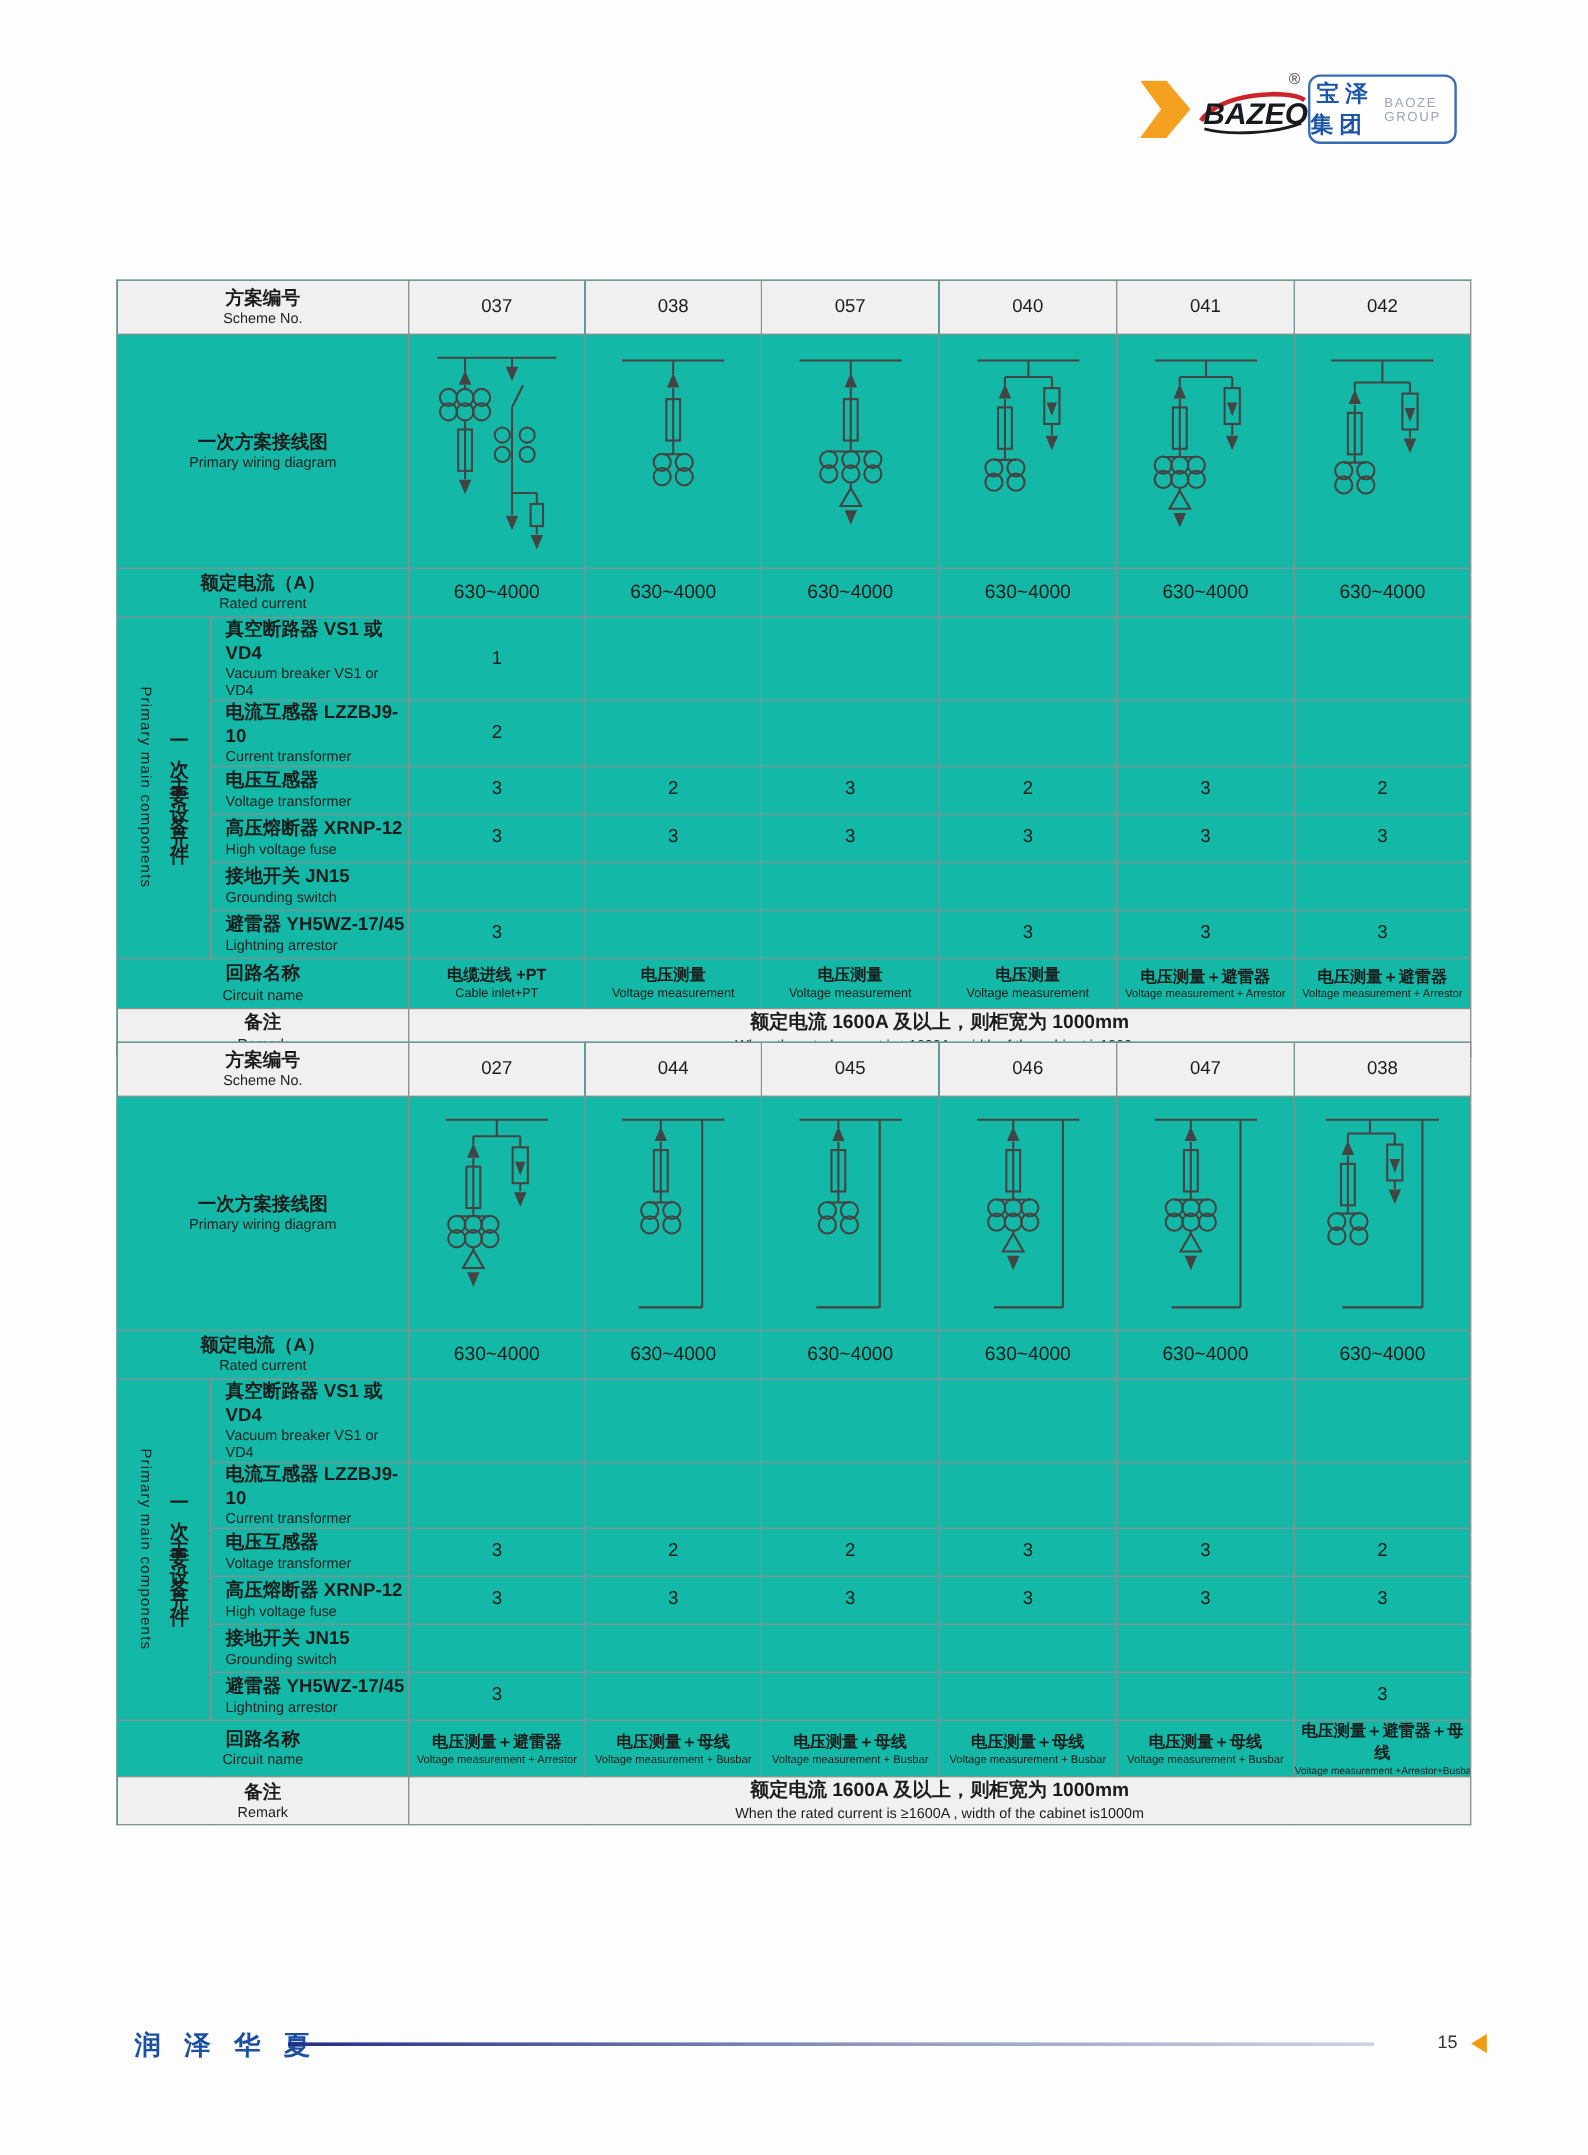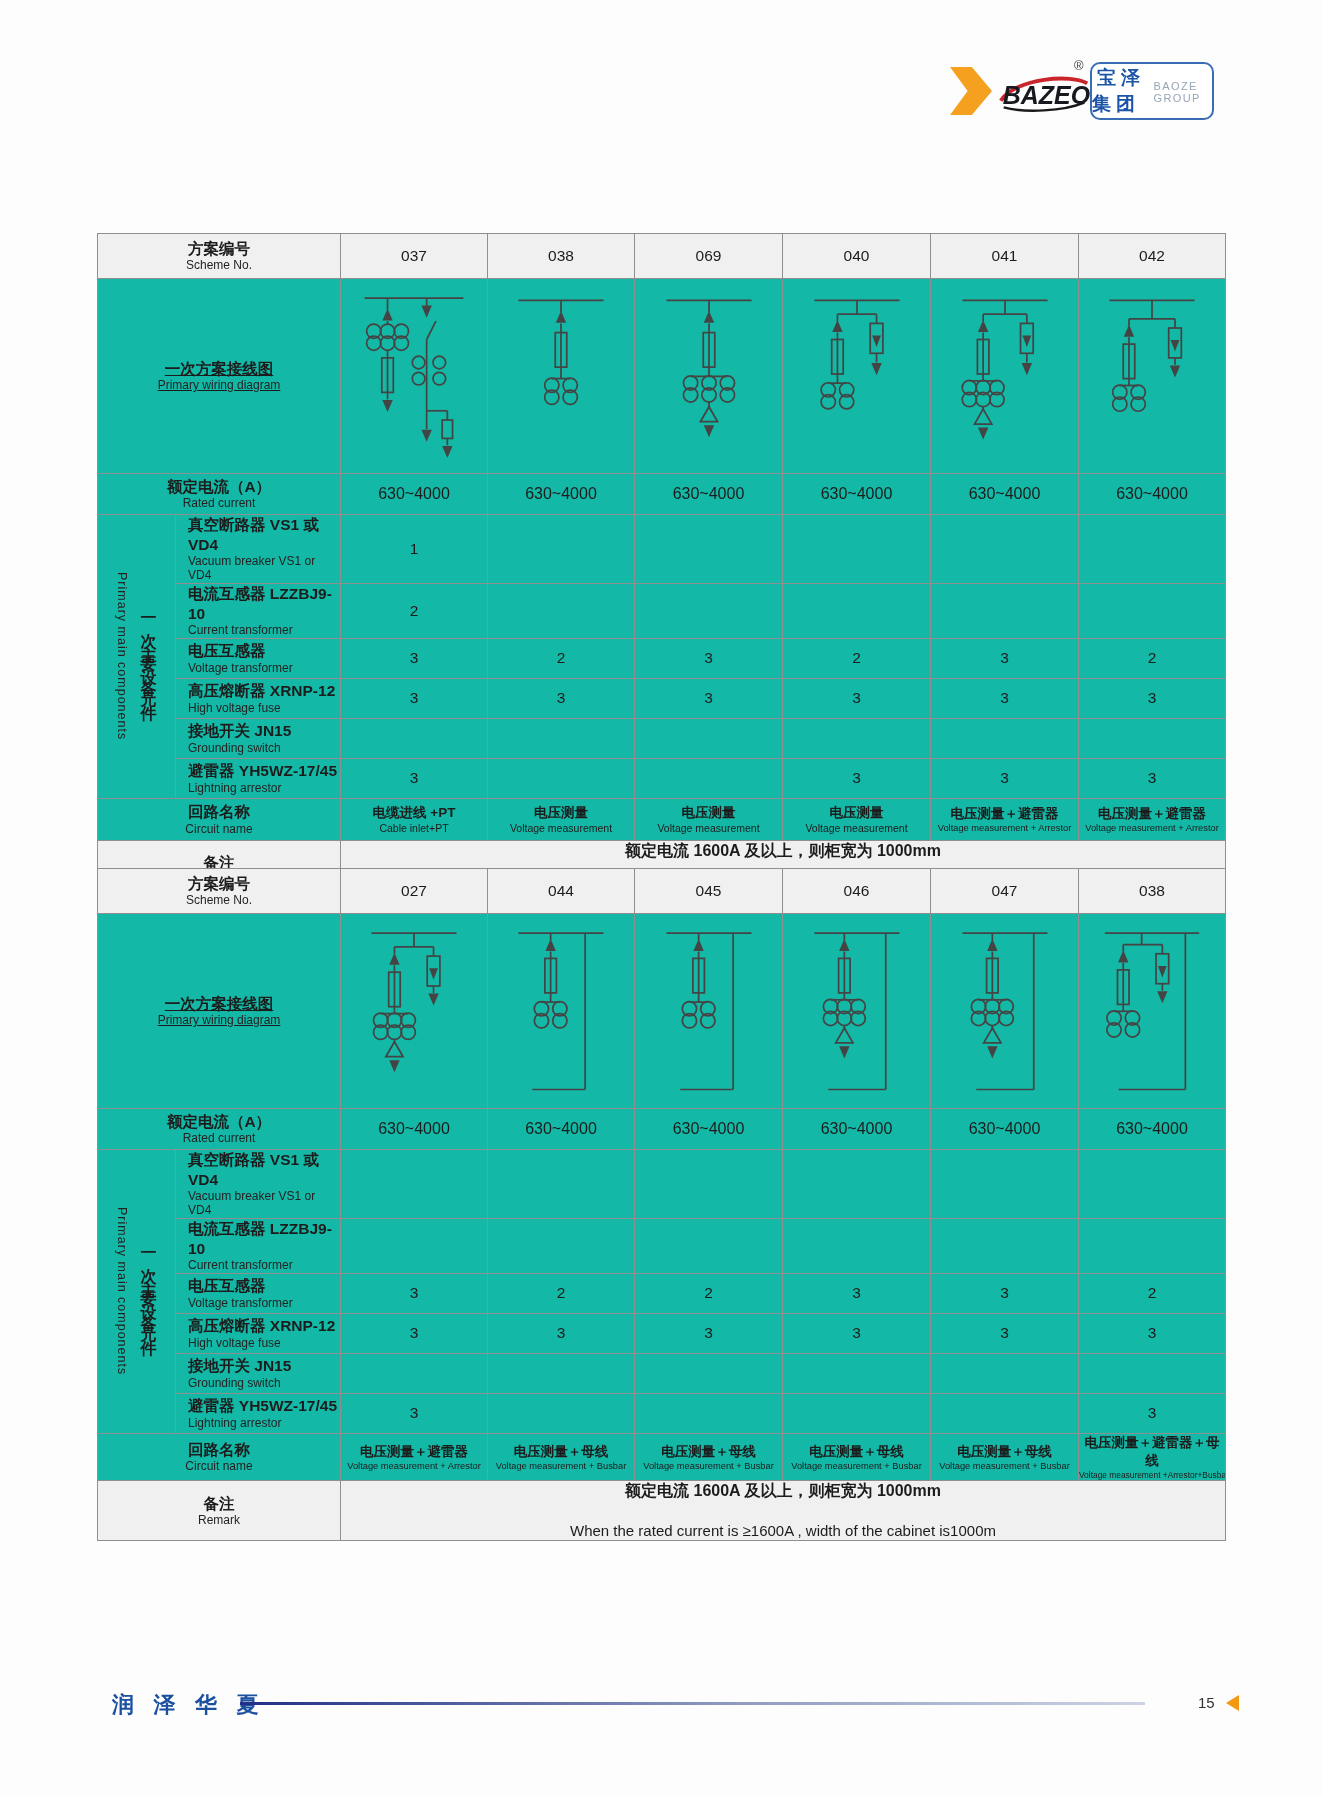--- a/index.html
+++ b/index.html
@@ -17,32 +17,32 @@
   .companybox{position:absolute;left:1090px;top:62px;width:120px;height:54px;border:2px solid #3a6cb5;
               border-radius:10px;display:flex;align-items:center;justify-content:center;background:#fff;}
   .company-cn{color:#1c55a8;font-weight:bold;font-size:19px;letter-spacing:5px;text-indent:5px;}
   .company-en{color:#97a5b4;font-size:11px;letter-spacing:1.4px;margin-top:1px;}
 
   
   table.spec{position:absolute;left:97px;border-collapse:collapse;table-layout:fixed;width:1128px;background:#14b8a6;}
   .t1{top:233px;} .t2{top:868px;}
   .spec td{border:1px solid #8f8f8f;text-align:center;vertical-align:middle;padding:0;overflow:hidden;}
   tr.r-scheme{height:45px;} tr.r-scheme td{background:#f0f0f1;}
-  tr.r-diagram{height:195px;text-decoration:underline;} tr.r-rated{height:41px;} tr.r-comp{height:40px;}
+  tr.r-diagram{height:195px;} tr.r-rated{height:41px;} tr.r-comp{height:40px;}
   tr.r-circ{height:42px;} tr.r-remark{height:40px;} tr.r-remark td{background:#f0f0f1;}
   .lab-cn{display:block;font-size:15.5px;font-weight:bold;line-height:1.3;}
   .lab-en{display:block;font-size:12px;line-height:1.15;color:#232323;}
   .cell-left .lab-cn,.cell-left .lab-en{text-align:left;padding-left:12px;}
   .num{font-size:15.5px;}
   .rated{font-size:16px;margin-top:28px;}
   .circ-cn{display:block;font-size:13.5px;font-weight:bold;line-height:1.35;}
   .circ-en{display:block;font-size:10.5px;white-space:nowrap;line-height:1.2;}
   .circ-en.sm{font-size:9.3px;} .circ-en.xs{font-size:8.4px;}
   .remark-cn{display:block;font-size:16px;font-weight:bold;line-height:1.3;}
-  .remark-en{display:block;font-size:15px;line-height:1.2;margin-top:20px;}
+  .remark-en{display:block;font-size:12px;line-height:1.2;}
   .group-inner{display:flex;flex-direction:row;justify-content:center;align-items:center;gap:9px;height:234px;}
   .v-en{writing-mode:vertical-rl;font-size:12.5px;letter-spacing:1px;color:#232323;}
   .v-cn{writing-mode:vertical-rl;font-size:16px;font-weight:bold;letter-spacing:12px;}
   .diag{width:134px;height:184px;}
 
   
   .footer-brand{position:absolute;left:112px;top:1690px;font-family:"Liberation Serif",serif;font-weight:bold;
                 color:#1b4fa0;font-size:22px;letter-spacing:7px;}
   .footer-line{position:absolute;left:240px;top:1702px;width:905px;height:3px;
                background:linear-gradient(90deg,#232e86,#8f9cc0 55%,#cdd3e4);}
@@ -105,21 +105,21 @@
         <col style="width:147px">
       </colgroup>
     <tbody>
     <tr class="r-scheme">
       <td colspan="2">
         <span class="lab-cn">方案编号</span>
         <span class="lab-en">Scheme No.</span>
       </td>
       <td><span class="num">037</span></td>
       <td><span class="num">038</span></td>
-      <td><span class="num">069</span></td>
+      <td><span class="num">057</span></td>
       <td><span class="num">040</span></td>
       <td><span class="num">041</span></td>
       <td><span class="num">042</span></td>
     </tr>
     <tr class="r-diagram">
       <td colspan="2">
         <span class="lab-cn">一次方案接线图</span>
         <span class="lab-en">Primary wiring diagram</span>
       </td>
       <td>

